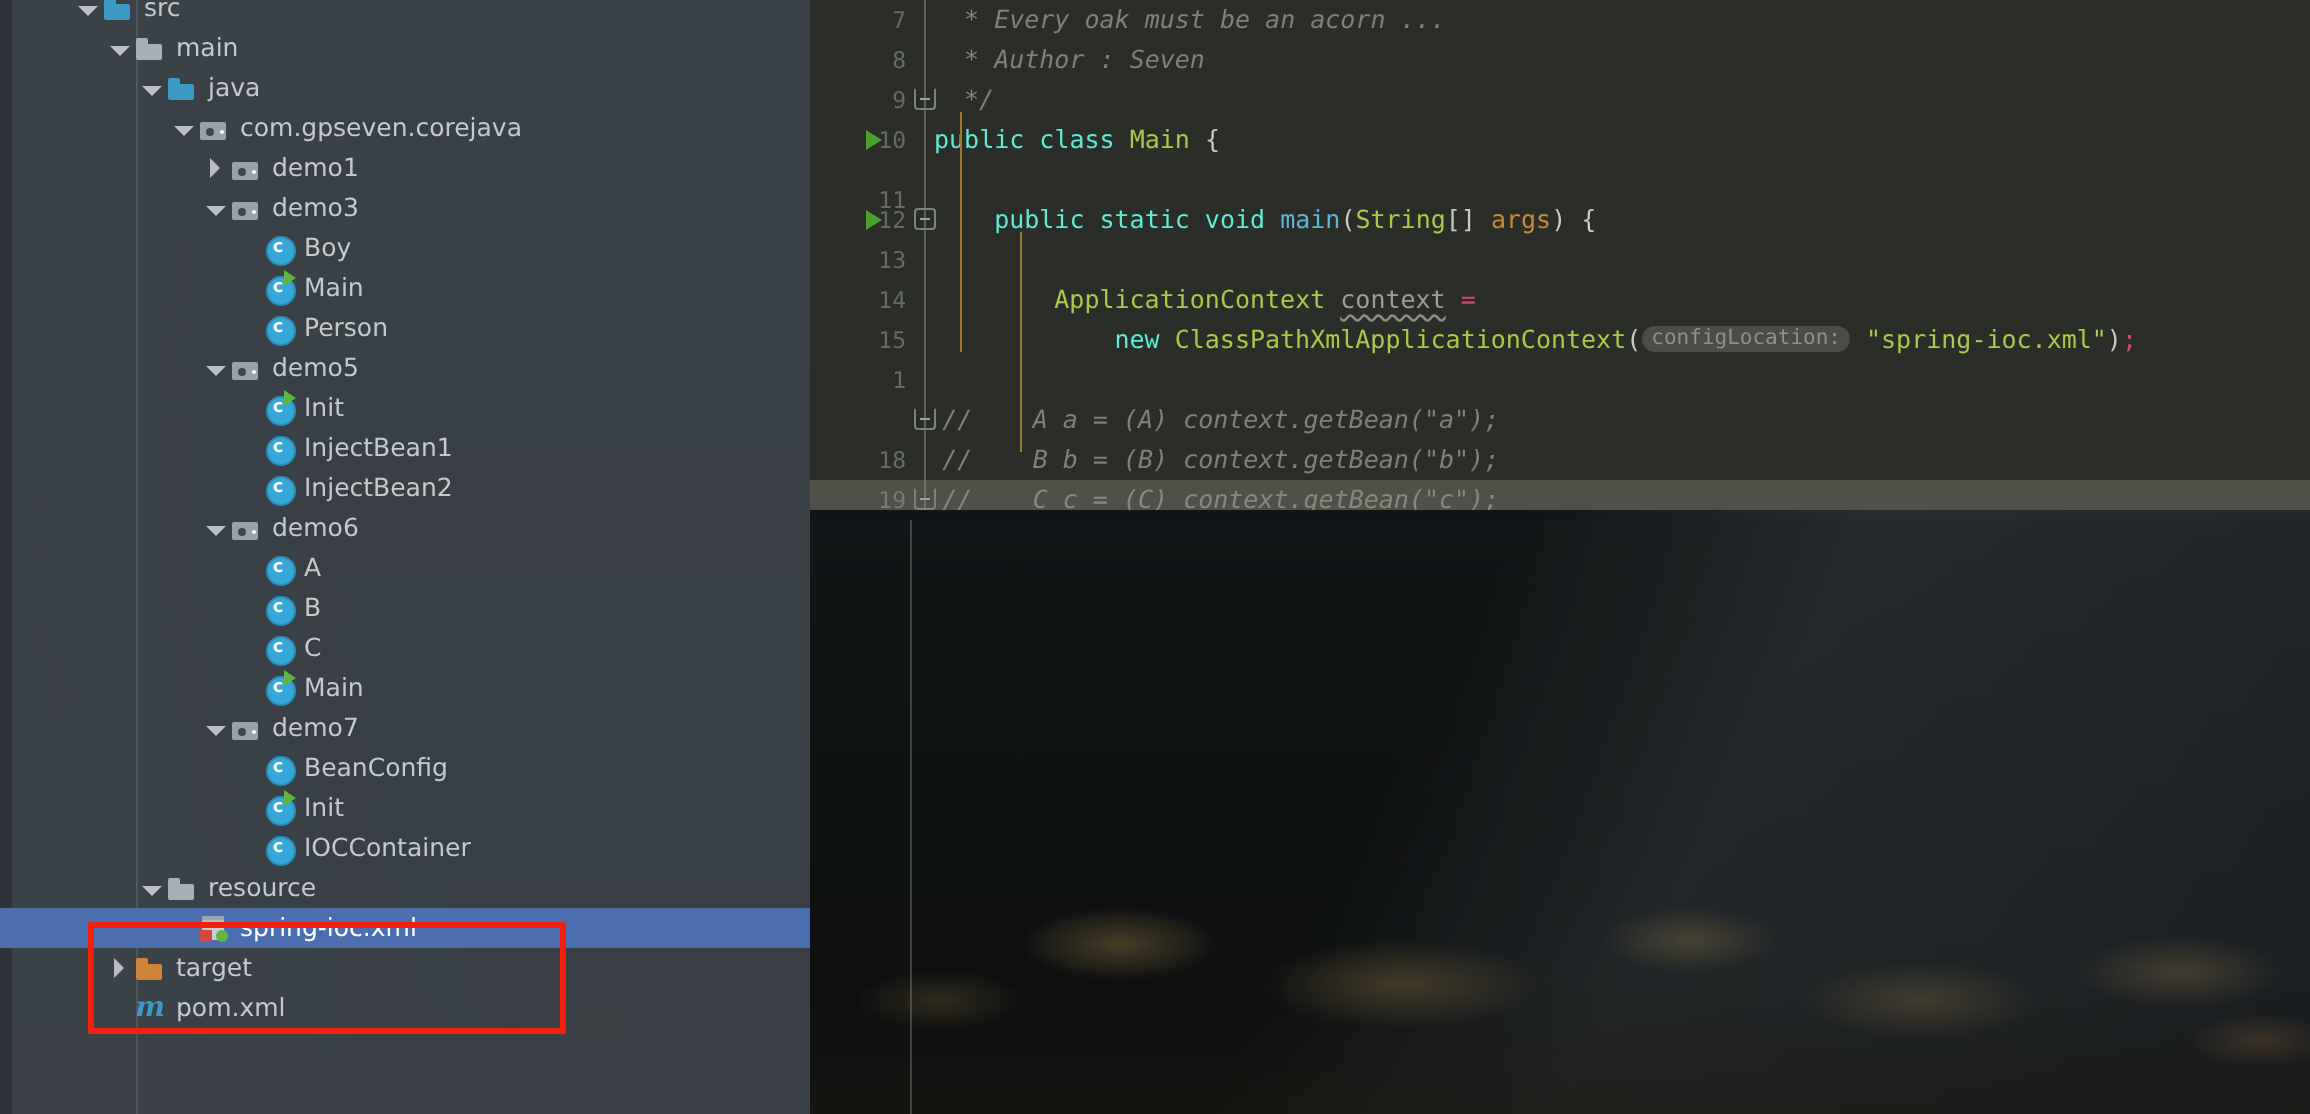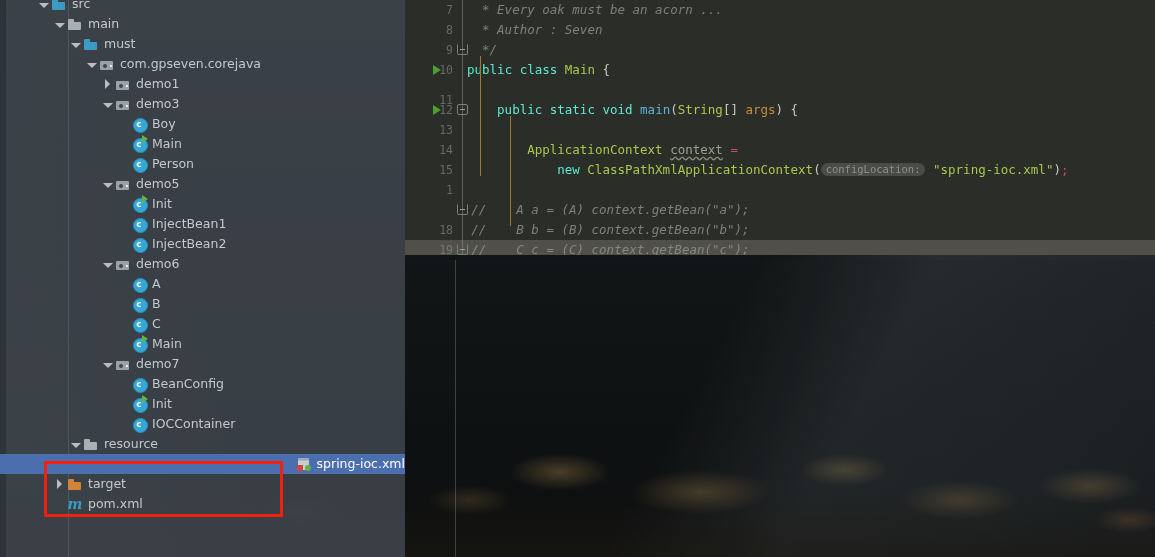--- a/index.html
+++ b/index.html
@@ -64,21 +64,21 @@
   .row {
     position: relative;
     height: 20px;
     display: flex;
     align-items: center;
     white-space: nowrap;
     color: #c3c9cd;
     font-size: 12.5px;
     font-family: "DejaVu Sans", sans-serif;
   }
-  .row.selected { background: #4b6eaf; color: #ffffff; justify-content: flex-end; }
+  .row.selected { background: #4b6eaf; color: #ffffff; }
   .row-label { line-height: 20px; }
 
   .arrow {
     width: 11px; height: 11px;
     flex: 0 0 11px;
     position: relative;
     margin-right: 2px;
   }
   .arrow.down::after {
     content: "";
@@ -354,21 +354,21 @@
         <div class="row">
           <div style="flex: 0 0 54px; height: 1px;"></div>
           <div class="arrow down"></div>
           <div class="ico folder"></div>
           <span class="row-label">main</span>
         </div>
         <div class="row">
           <div style="flex: 0 0 70px; height: 1px;"></div>
           <div class="arrow down"></div>
           <div class="ico folder folder-blue"></div>
-          <span class="row-label">must</span>
+          <span class="row-label">java</span>
         </div>
         <div class="row">
           <div style="flex: 0 0 86px; height: 1px;"></div>
           <div class="arrow down"></div>
           <div class="ico pkg"></div>
           <span class="row-label">com.gpseven.corejava</span>
         </div>
         <div class="row">
           <div style="flex: 0 0 102px; height: 1px;"></div>
           <div class="arrow right"></div>

